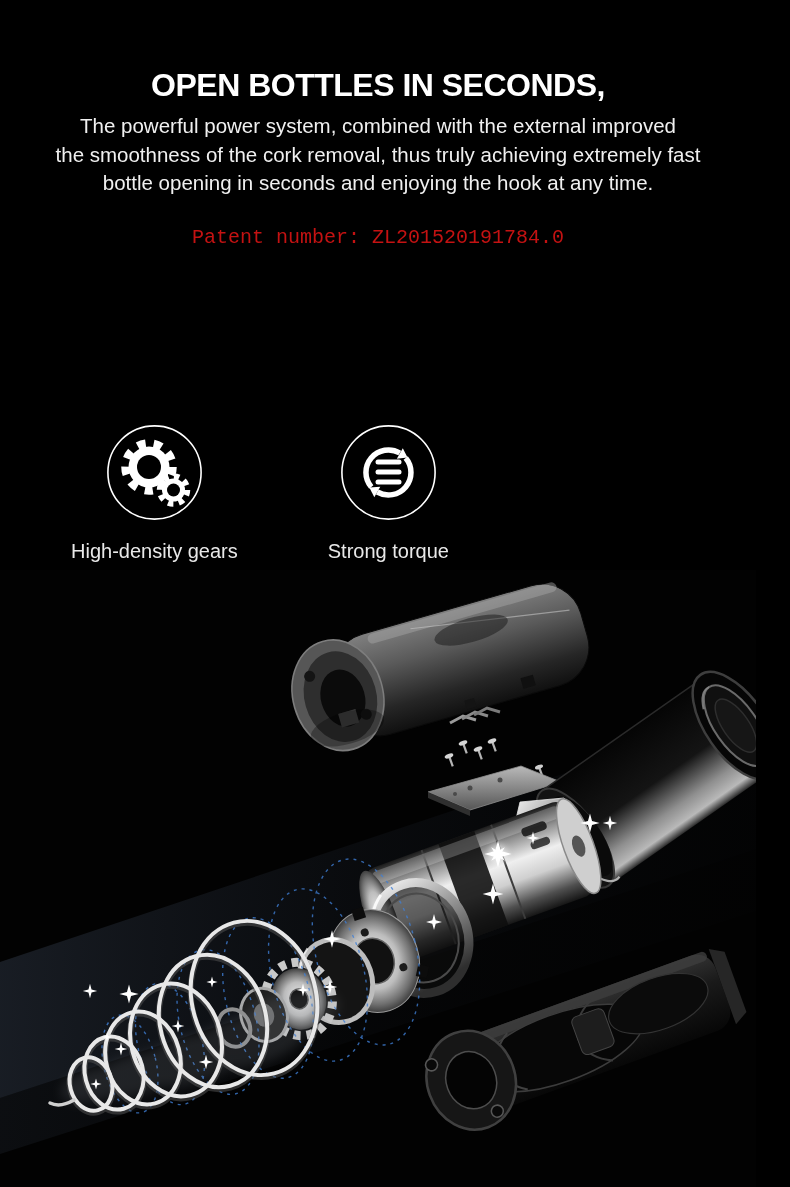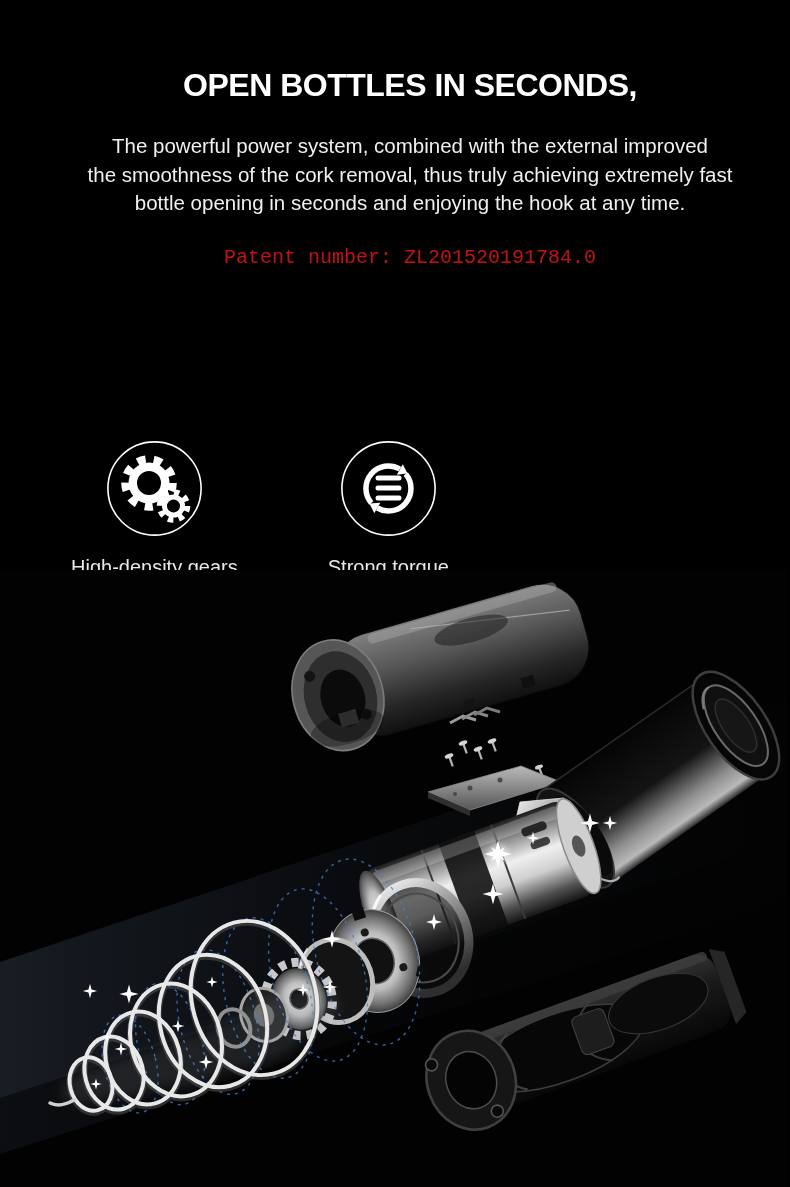--- a/index.html
+++ b/index.html
@@ -1,39 +1,38 @@
 <!DOCTYPE html>
 <html><head>
 <meta charset="utf-8">
 <style>
   html, body { margin:0; padding:0; background:#000; }
   .page {
     position:relative; width:756px; height:1187px;
     background:#000; overflow:hidden;
     font-family:"Liberation Sans", sans-serif;
     color:#f2f2f2;
-    padding-left:32px;
   }
   .headline {
     margin-top:66px; text-align:center;
     font-weight:700; font-size:32px; line-height:39px;
     letter-spacing:-0.5px; color:#ffffff;
   }
   .description {
-    margin-top:27px; text-align:center;
+    margin-top:7px; text-align:center;
     font-size:20.5px; line-height:28.5px; font-weight:400;
     color:#f0f0f0;
   }
   .description div { white-space:nowrap; }
   .patent {
     margin-top:29px; text-align:center;
     font-size:20px; line-height:22px; color:#c41212;font-family:Liberation Mono, monospace;
   }
   .features {
-    position:absolute; left:71px; top:440px;
+    position:absolute; left:71px; top:424px;
     display:flex; gap:90px;
   }
   .feature {
     display:flex; flex-direction:column; align-items:center;
   }
   .feature svg.badge { width:97px; height:97px; display:block; }
   .feature-label {
     margin-top:19px; font-size:20px; color:#e9e9e9; white-space:nowrap;
   }
   .product-wrap { position:absolute; left:0; top:570px; width:790px; height:617px; }

